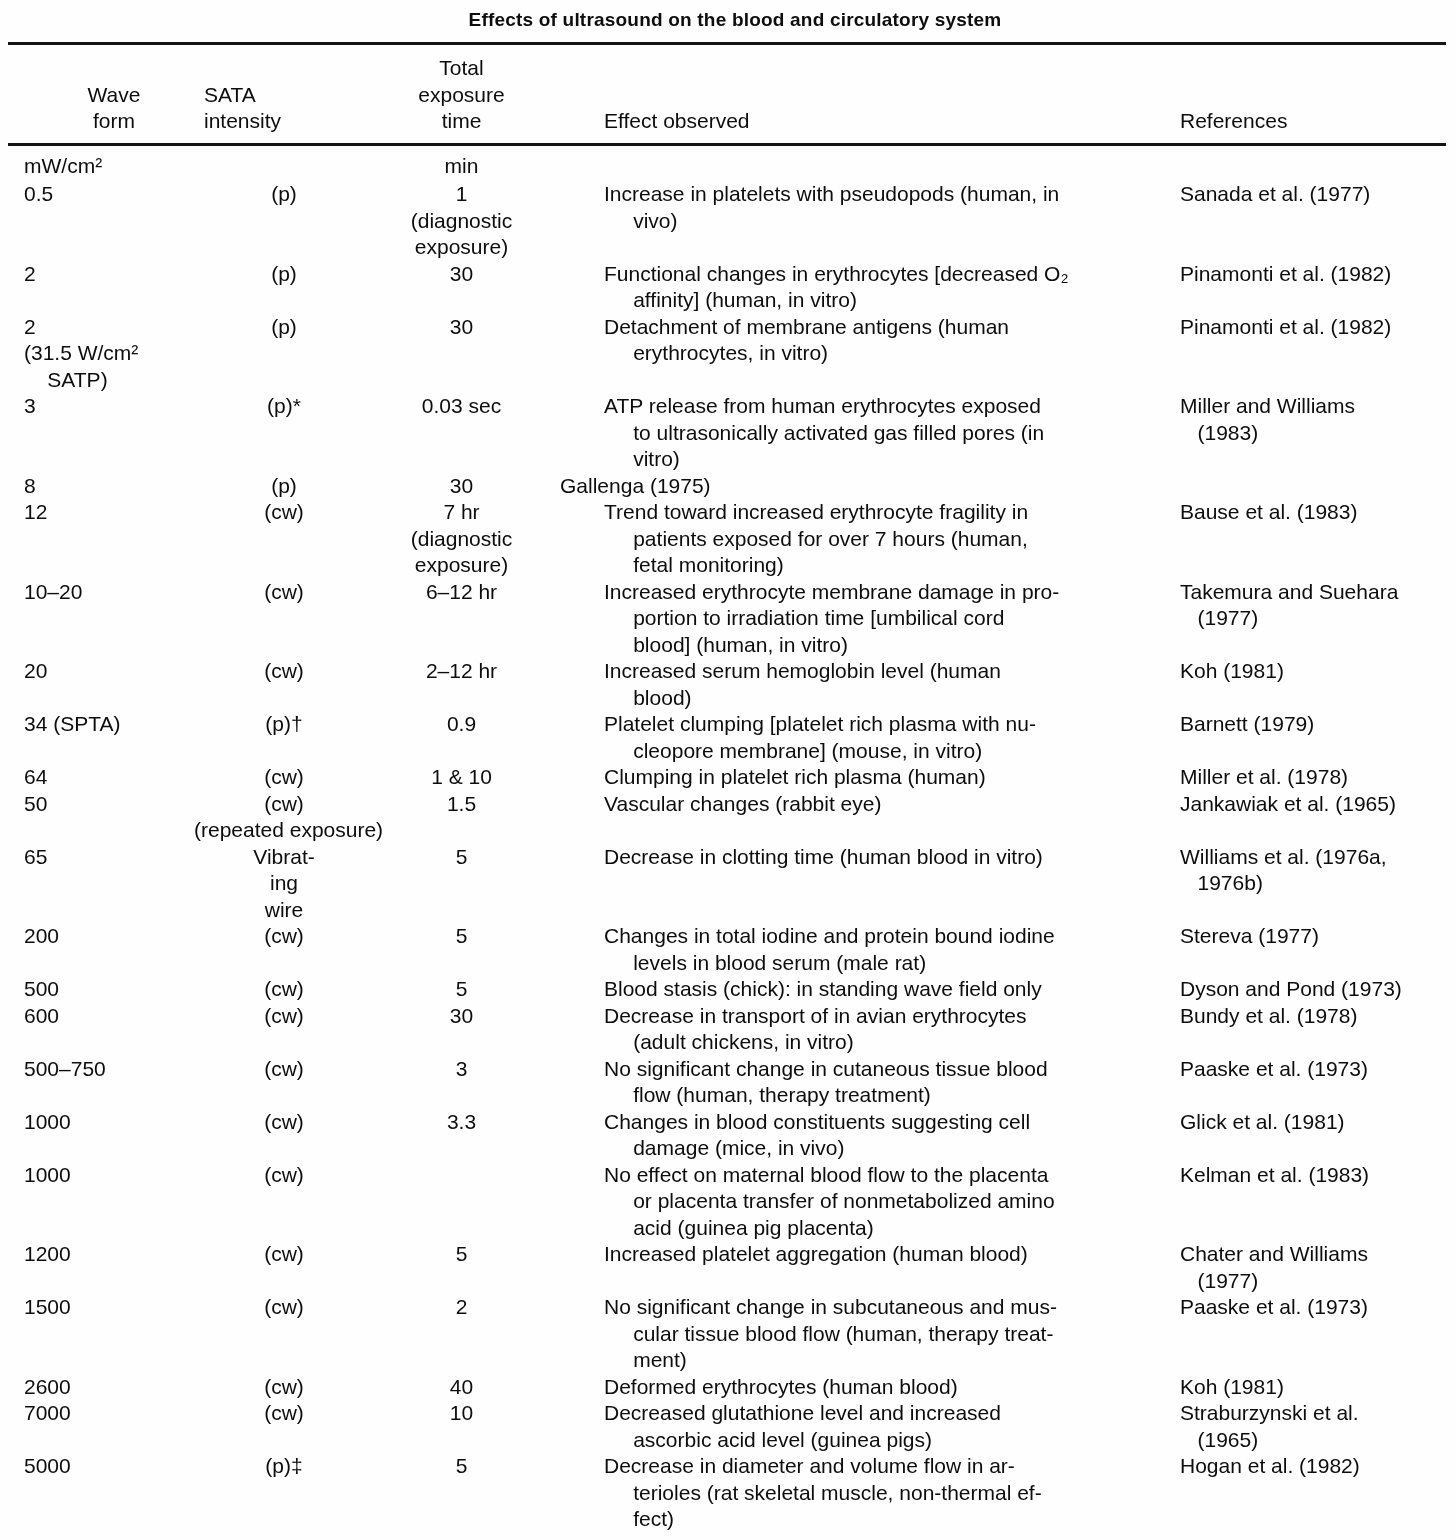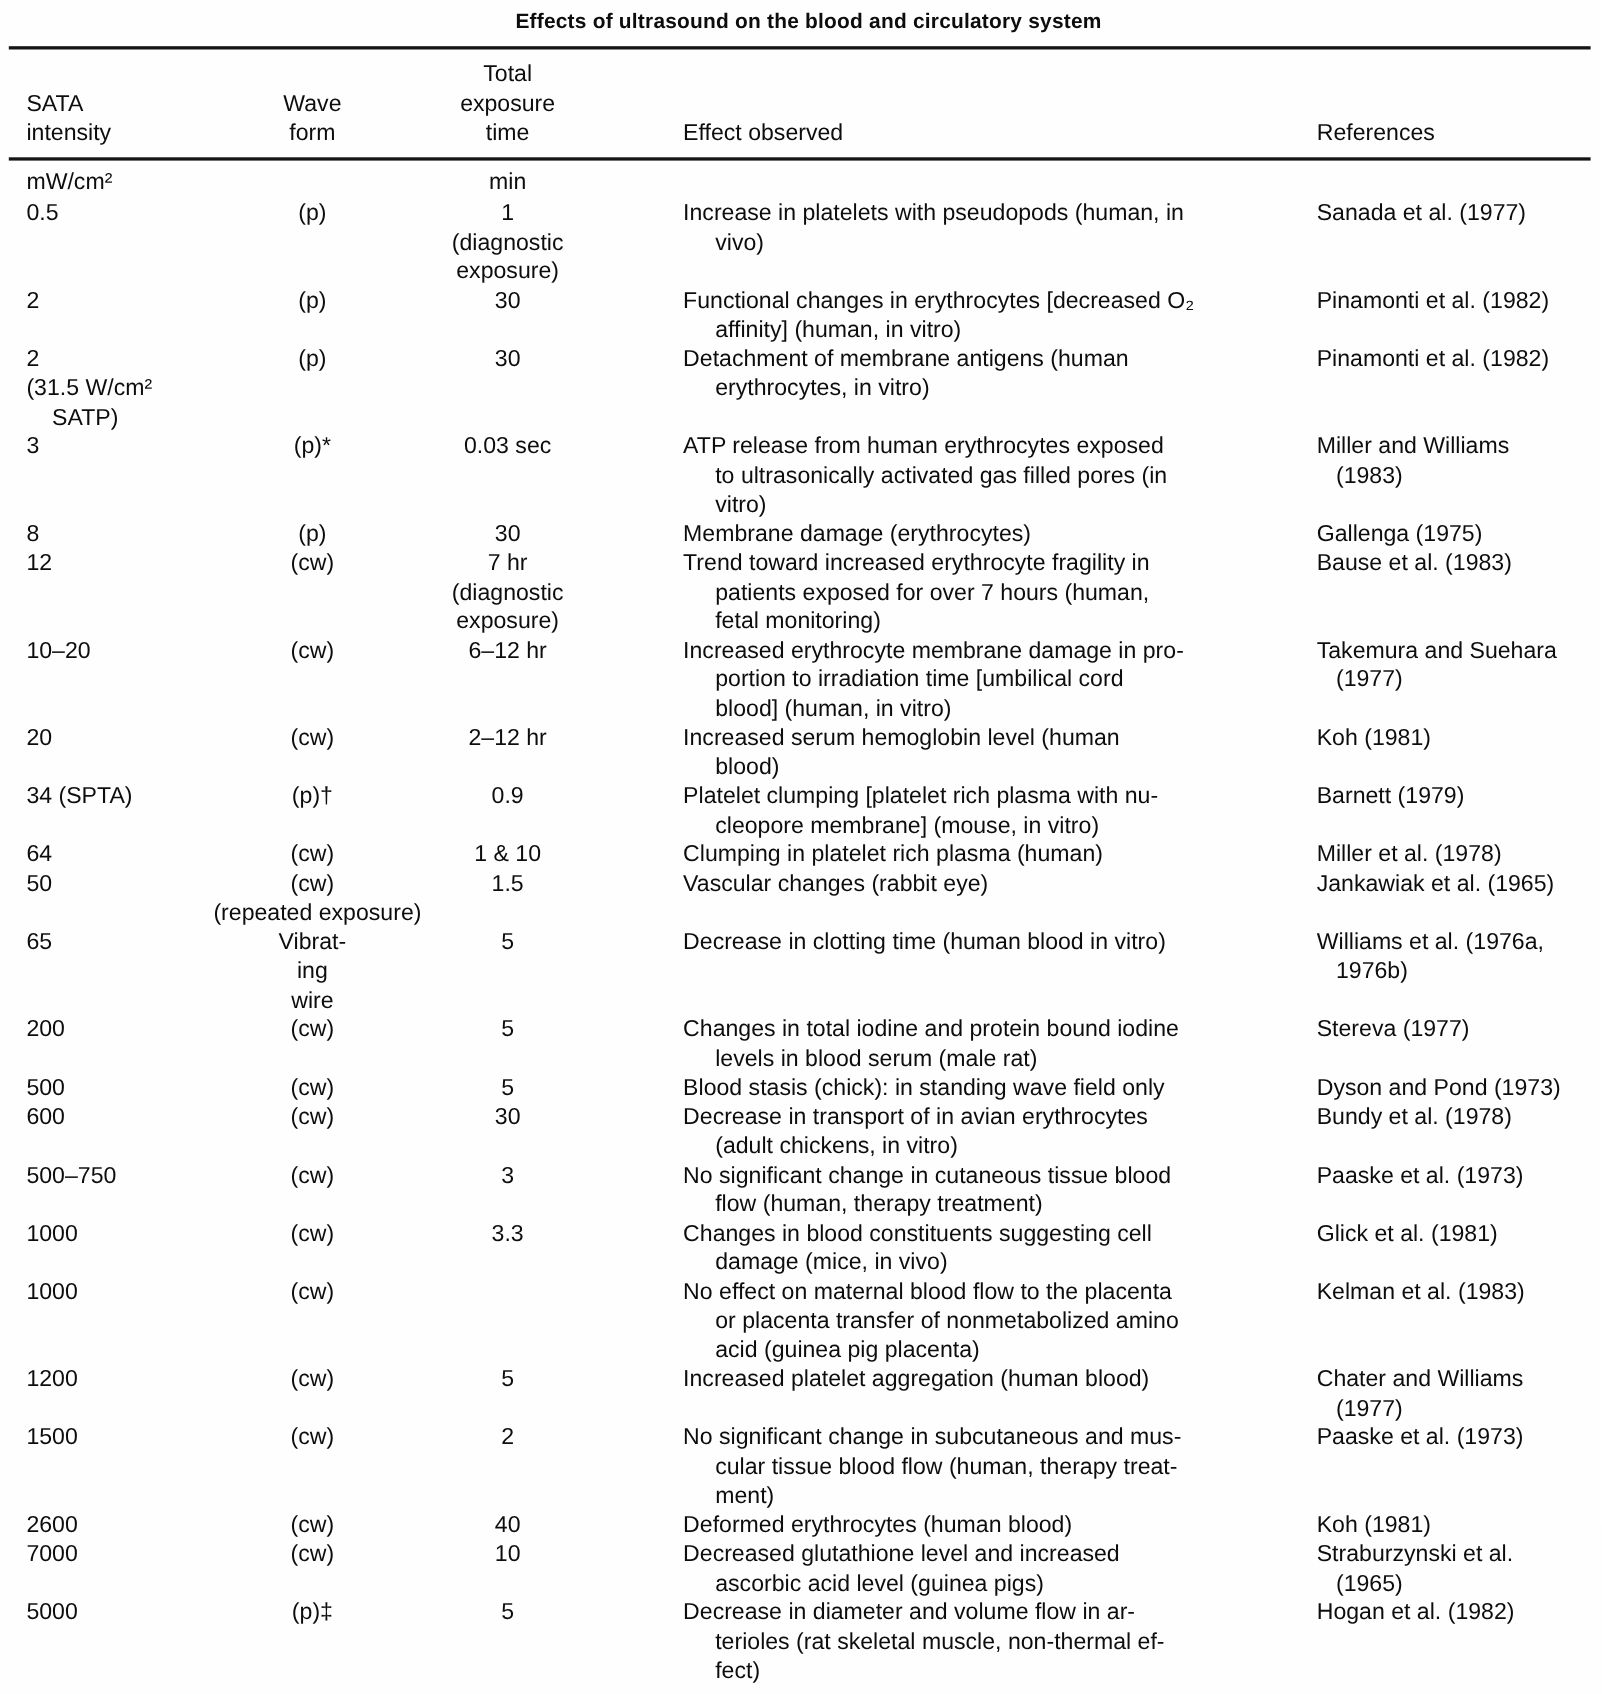--- a/index.html
+++ b/index.html
@@ -42,39 +42,39 @@
   .thead .cell { white-space: pre; }
   .hdr-center { text-align: center; }
   .trow {
     display: flex;
     align-items: flex-start;
   }
   .cell { flex: none; }
   .c1 { width: 170px; text-align: left;  white-space: pre; }
   .c2 { width: 180px; text-align: center; white-space: pre; }
   .c3 { width: 175px; text-align: center; white-space: pre; }
-  .c4 { width: 565px; margin-left: 72px; text-align: left; white-space: pre-wrap; }
+  .c4 { width: 565px; margin-left: 55px; text-align: left; white-space: pre-wrap; }
   .c5 { width: 255px; margin-left: 11px; text-align: left; white-space: pre-wrap; }
   .units { padding: 7px 0 1px 0; }
   .tbody { padding-top: 1px; }
 </style>
 </head>
 <body>
 
 <div class="page">
 
   <div class="title">Effects of ultrasound on the blood and circulatory system</div>
 
   <div class="rule"></div>
 
   <div class="thead">
+    <div class="cell c2">Wave
+form</div>
     <div class="cell c1">SATA
 intensity</div>
-    <div class="cell c2">Wave
-form</div>
     <div class="cell c3">Total
 exposure
 time</div>
     <div class="cell c4 hdr-center">Effect observed</div>
     <div class="cell c5 hdr-center">References</div>
   </div>
 
   <div class="rule"></div>
 
   <div class="trow units">
@@ -125,21 +125,20 @@
      to ultrasonically activated gas filled pores (in
      vitro)</div>
     <div class="cell c5">Miller and Williams
    (1983)</div>
   </div>
 
   <div class="trow">
     <div class="cell c1">8</div>
     <div class="cell c2">(p)</div>
     <div class="cell c3">30</div>
-    <div class="cell c4">Membrane damage (erythrocytes)</div>
     <div class="cell c5">Gallenga (1975)</div>
   </div>
 
   <div class="trow">
     <div class="cell c1">12</div>
     <div class="cell c2">(cw)</div>
     <div class="cell c3">7 hr
 (diagnostic
 exposure)</div>
     <div class="cell c4">Trend toward increased erythrocyte fragility in

